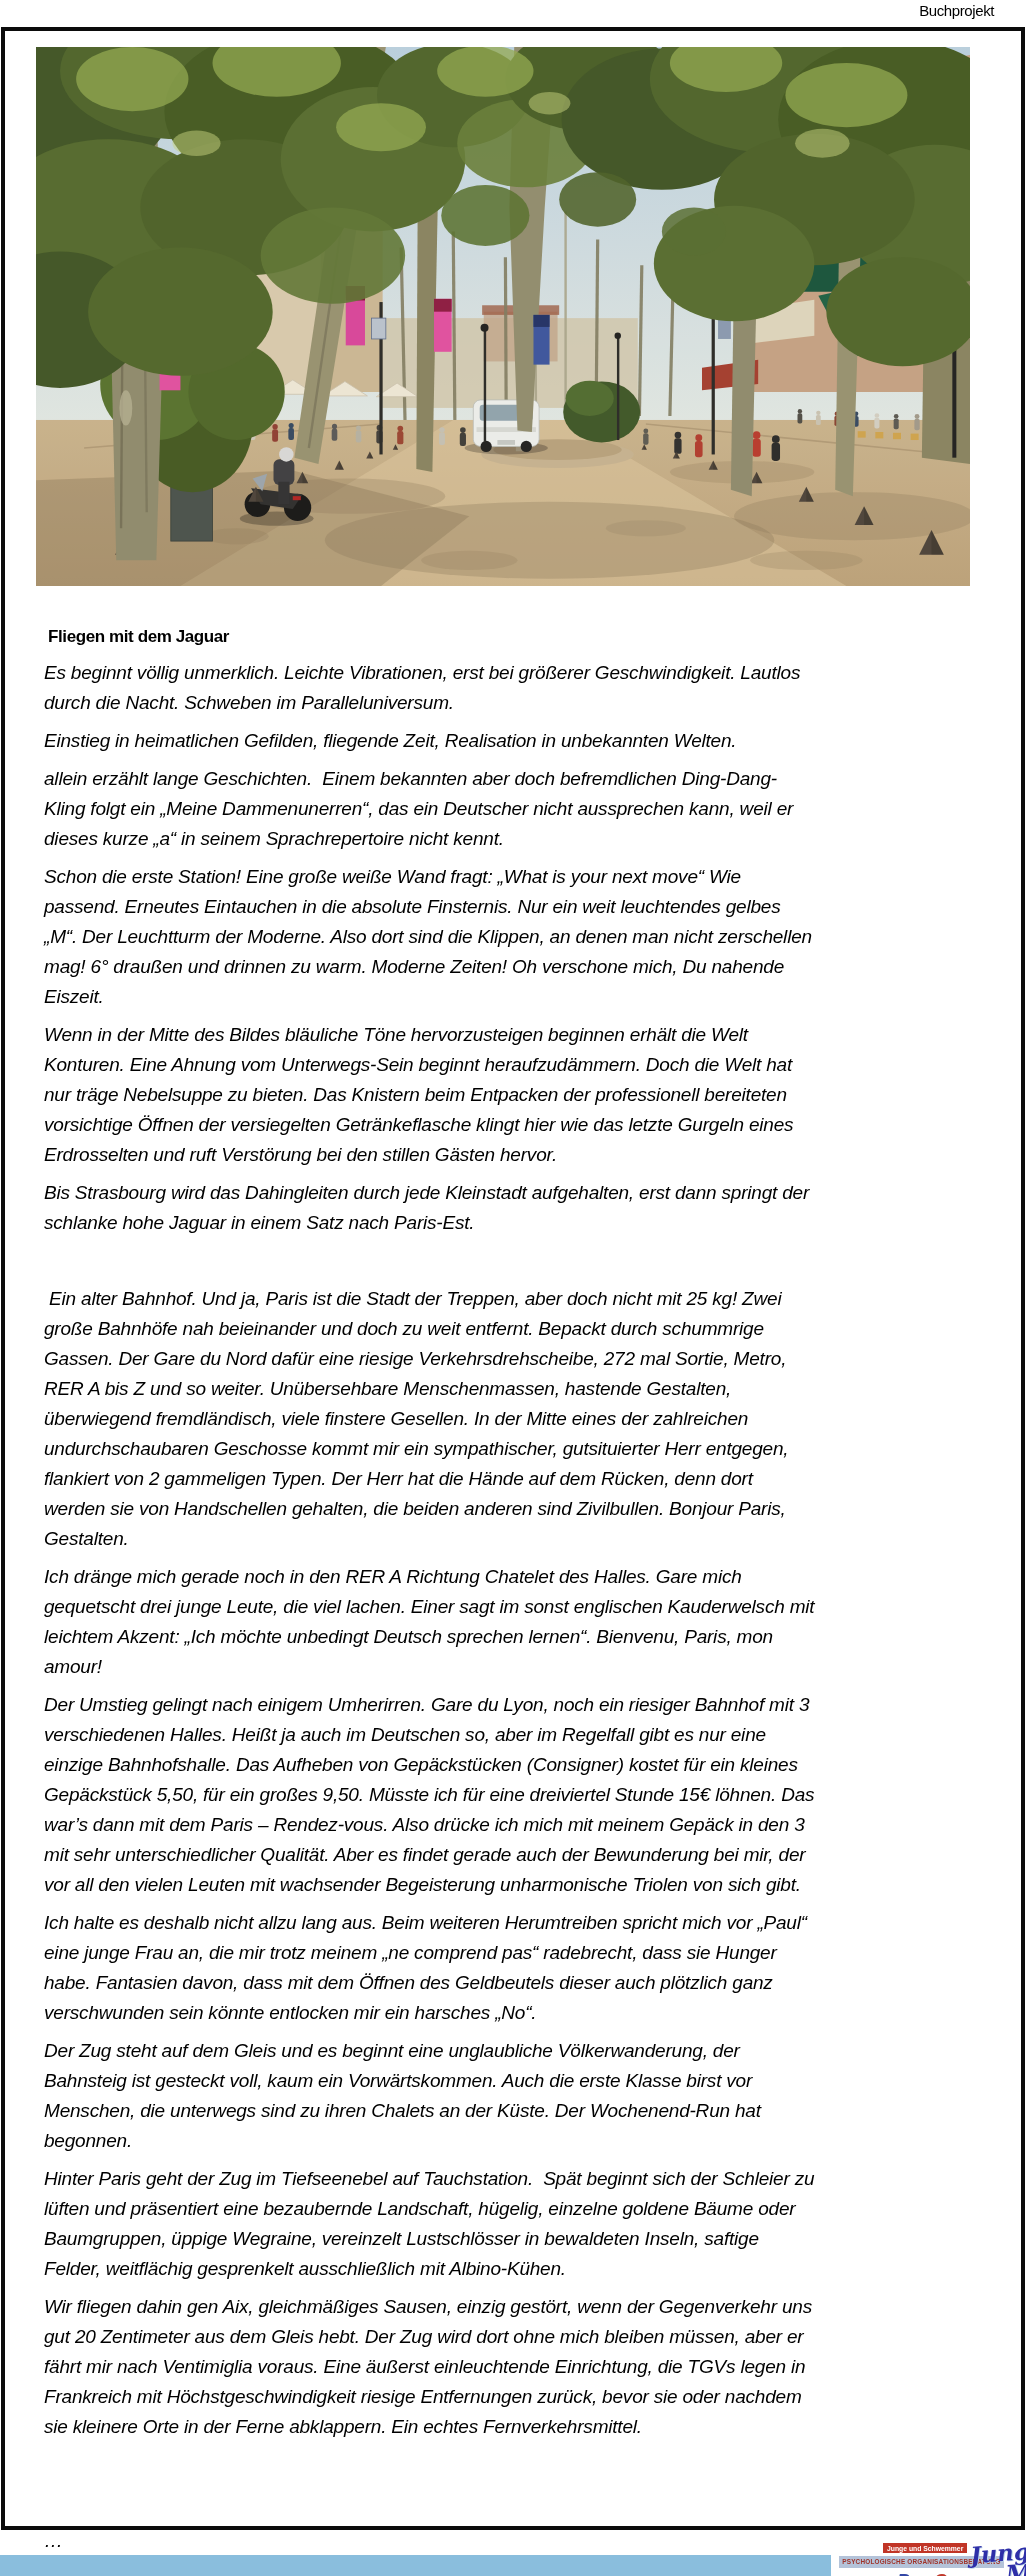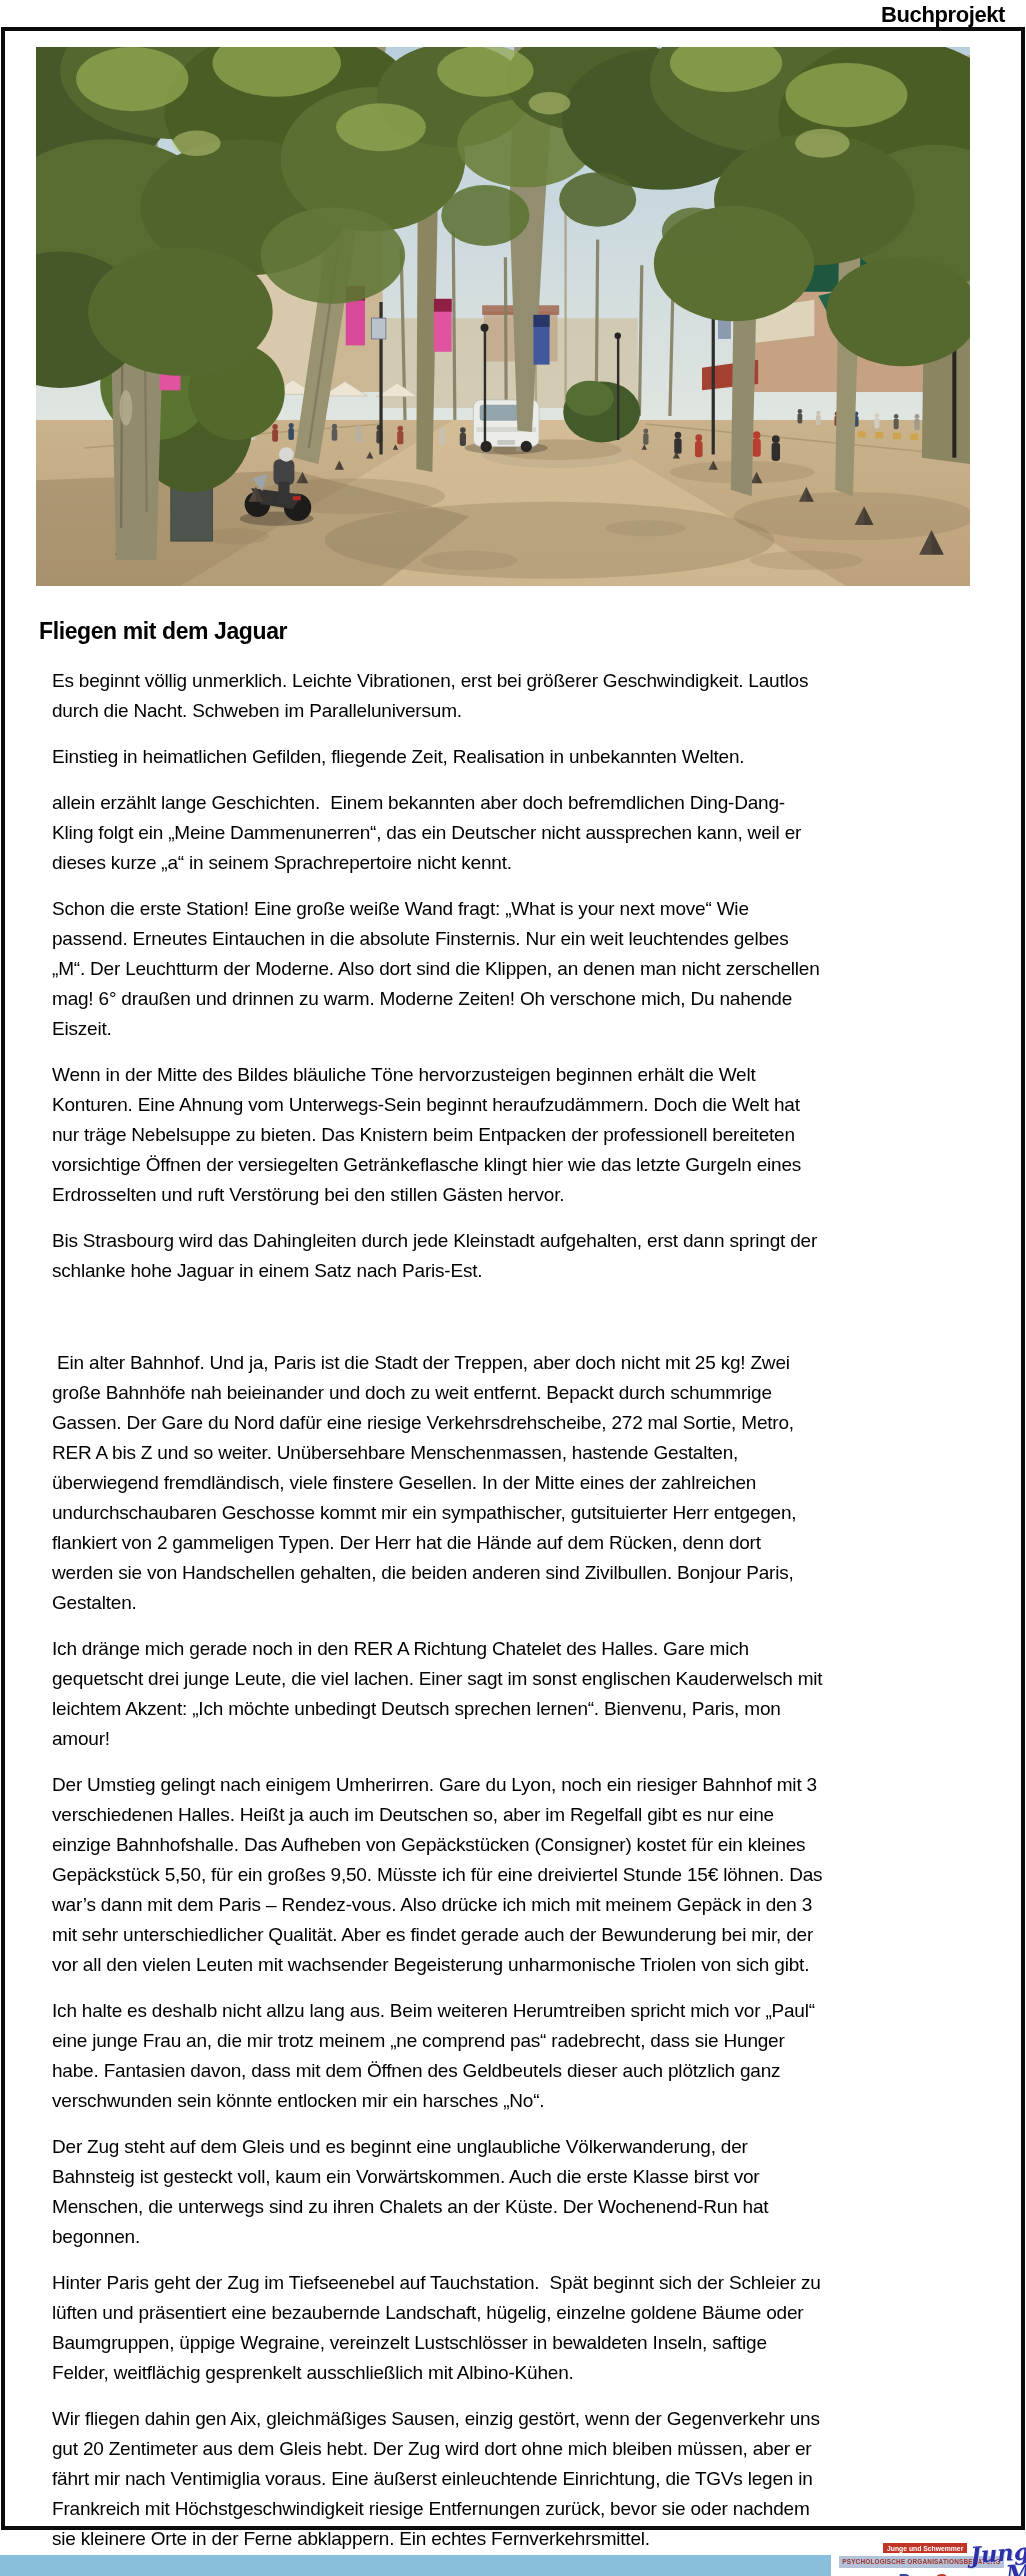--- a/index.html
+++ b/index.html
@@ -1,25 +1,25 @@
 <!DOCTYPE html>
 <html style="--footer-bar: #8abedd; --badge-bg: #c13527; --badge-text: #ffffff; --subtitle-bg: #b4c3d9; --subtitle-text: #a03329; --wordmark-blue: #3347a5; --wordmark-red: #c0392b; --script-blue: #2e2fa8;font-size:13px"><head>
 <meta charset="utf-8">
 <style>
   html,body{margin:0;padding:0;background:#ffffff;}
   .page{position:relative;width:1027px;height:2576px;overflow:hidden;background:#fff;
         font-family:"Liberation Sans",sans-serif;color:#000;}
-  .header{position:absolute;top:2.4px;right:22px;font-size:22px;letter-spacing:-0.4px;font-weight:bold;}
+  .header{position:absolute;top:2.4px;right:33px;font-size:15px;letter-spacing:-0.4px;}
   .frame{position:absolute;left:0.8px;top:26.5px;width:1016px;height:2495px;border:4.8px solid #0b0b0b;background:#fff;}
   .photo{position:absolute;left:36px;top:47px;width:934px;height:539px;overflow:hidden;}
   .photo svg{display:block;}
-  .title{position:absolute;left:36px;top:615px;margin:3px;font-size:23px;font-weight:bold;letter-spacing:-0.4px;}
+  .title{position:absolute;left:36px;top:615px;margin:12px;font-size:17px;font-weight:bold;letter-spacing:-0.4px;}
   .body{position:absolute;left:36px;top:650px;width:939px;font-size:19px;}
   .line{white-space:pre;line-height:30px;height:30px;letter-spacing:-0.2px;}
-  .para{margin:16px;}
+  .para{margin:8px;font-style:italic;}
   
   .footer-bar{position:absolute;left:0;top:2555px;width:831px;height:21px;background:var(--footer-bar,#8abedd);}
   .logo-badge{position:absolute;left:883px;top:2543px;background:var(--badge-bg,#c13527);
               color:var(--badge-text,#fff);font-size:6.8px;font-weight:bold;padding:1.6px 4px;white-space:nowrap;}
   .logo-subtitle{position:absolute;left:839px;top:2556px;width:165px;background:var(--subtitle-bg,#b4c3d9);
               color:var(--subtitle-text,#a03329);font-size:6.4px;font-weight:bold;text-align:center;
               padding:2.4px 0;letter-spacing:0.2px;white-space:nowrap;}
   .logo-wordmark{position:absolute;left:897px;top:2570px;font-size:19px;font-weight:bold;font-style:italic;
               color:var(--wordmark-blue,#3347a5);letter-spacing:0.8px;}
   .logo-wordmark .o{color:var(--wordmark-red,#c0392b);}

